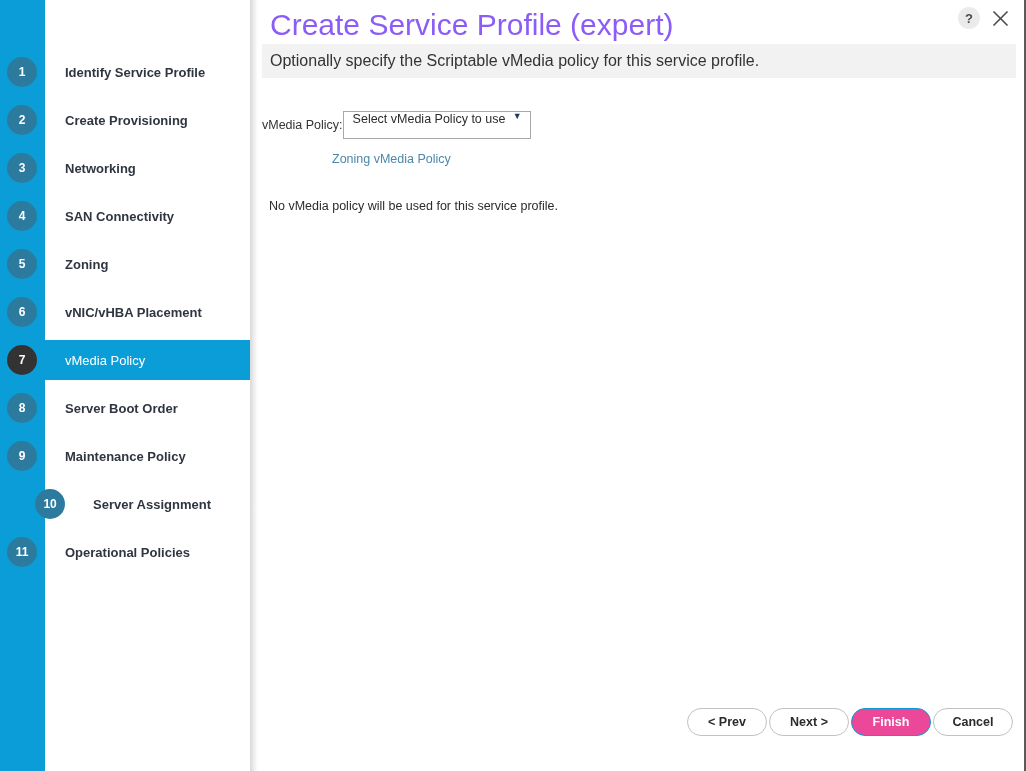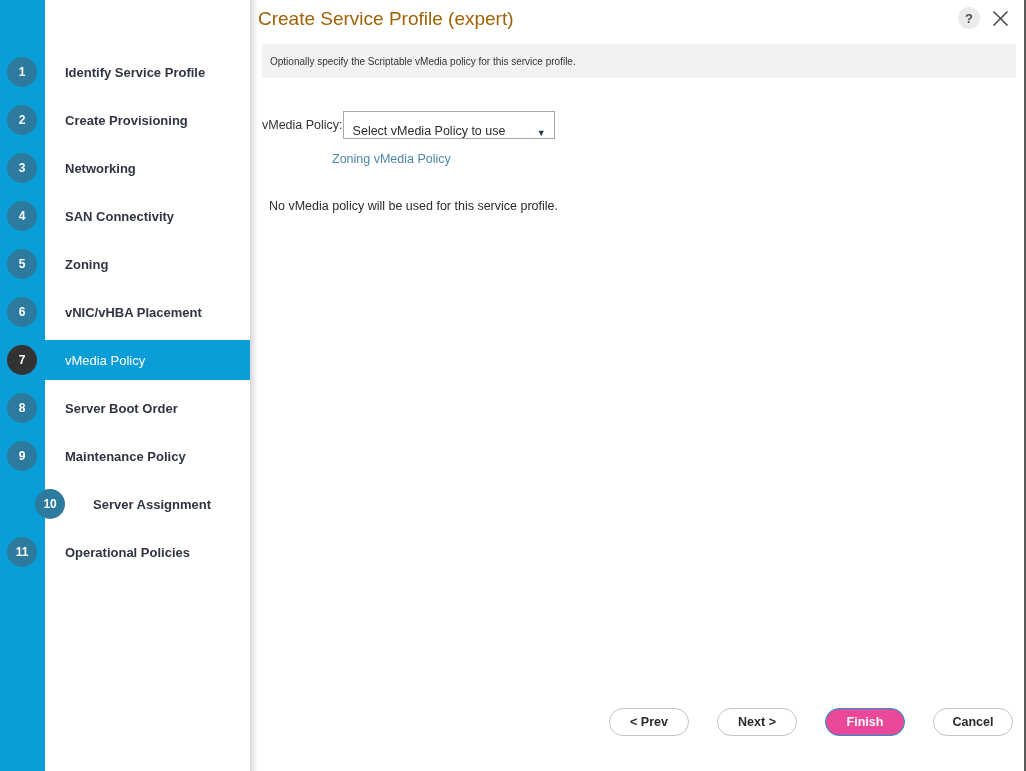--- a/index.html
+++ b/index.html
@@ -116,24 +116,24 @@
   
   #content {
     position: absolute;
     left: 258px; top: 0;
     width: 766px; height: 771px;
     background: #ffffff;
   }
 
   #dialog-title {
     position: absolute;
-    left: 0;
+    left: 12px;
     top: 8px;
-    font-size: 19px;
-    color: #a16207;
+    font-size: 30px;
+    color: #8b5cf6;
     font-weight: normal;
     letter-spacing: 0px;
     white-space: nowrap;
   }
 
   #title-actions {
     position: absolute;
     right: 12px;
     top: 6px;
     display: flex;
@@ -168,21 +168,21 @@
     left: 4px;
     top: 44px;
     width: 754px;
     height: 34px;
     background: #f2f2f2;
     display: flex;
     align-items: center;
   }
 
   #instruction-text {
-    font-size: 10px;
+    font-size: 16px;
     color: #333333;
     padding-left: 8px;
   }
 
   
   #form-body {
     position: absolute;
     left: 0; top: 78px;
     width: 766px;
     height: 620px;
@@ -198,26 +198,26 @@
 
   #policy-label {
     font-size: 12.5px;
     color: #333333;
     padding-top: 7px;
     padding-left: 4px;
     white-space: nowrap;
   }
 
   #policy-select {
-    width: 212px;
+    width: 188px;
     height: 28px;
     border: 1px solid #a8a8a8;
     background: #ffffff;
     display: flex;
-    align-items: flex-end;
+    align-items: flex-start;
     justify-content: space-between;
     padding: 0 8px 0 9px;
     cursor: pointer;
   }
 
   #policy-select-value {
     font-size: 12.5px;
     color: #2b2b2b;
     white-space: nowrap;
   }
@@ -256,21 +256,21 @@
     width: 766px;
     height: 73px;
   }
 
   #footer-buttons {
     position: absolute;
     right: 11px;
     top: 10px;
     display: flex;
     align-items: center;
-    gap: 28px;
+    gap: 2px;
   }
 
   .btn {
     height: 28px;
     min-width: 80px;
     padding: 0 18px;
     border-radius: 14px;
     border: 1px solid #c2c2c2;
     background: #ffffff;
     color: #2b2b2b;

